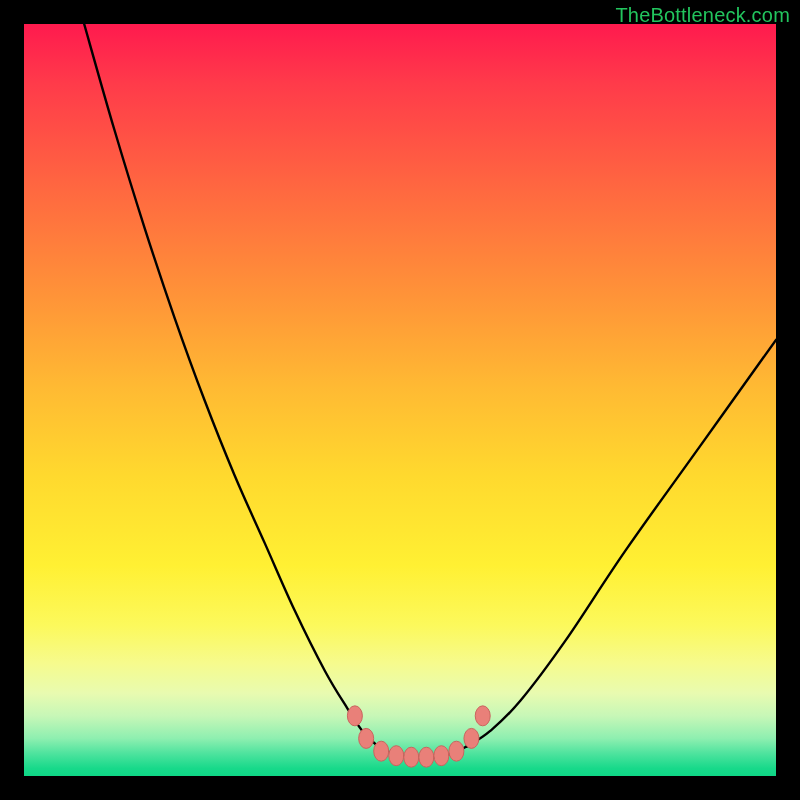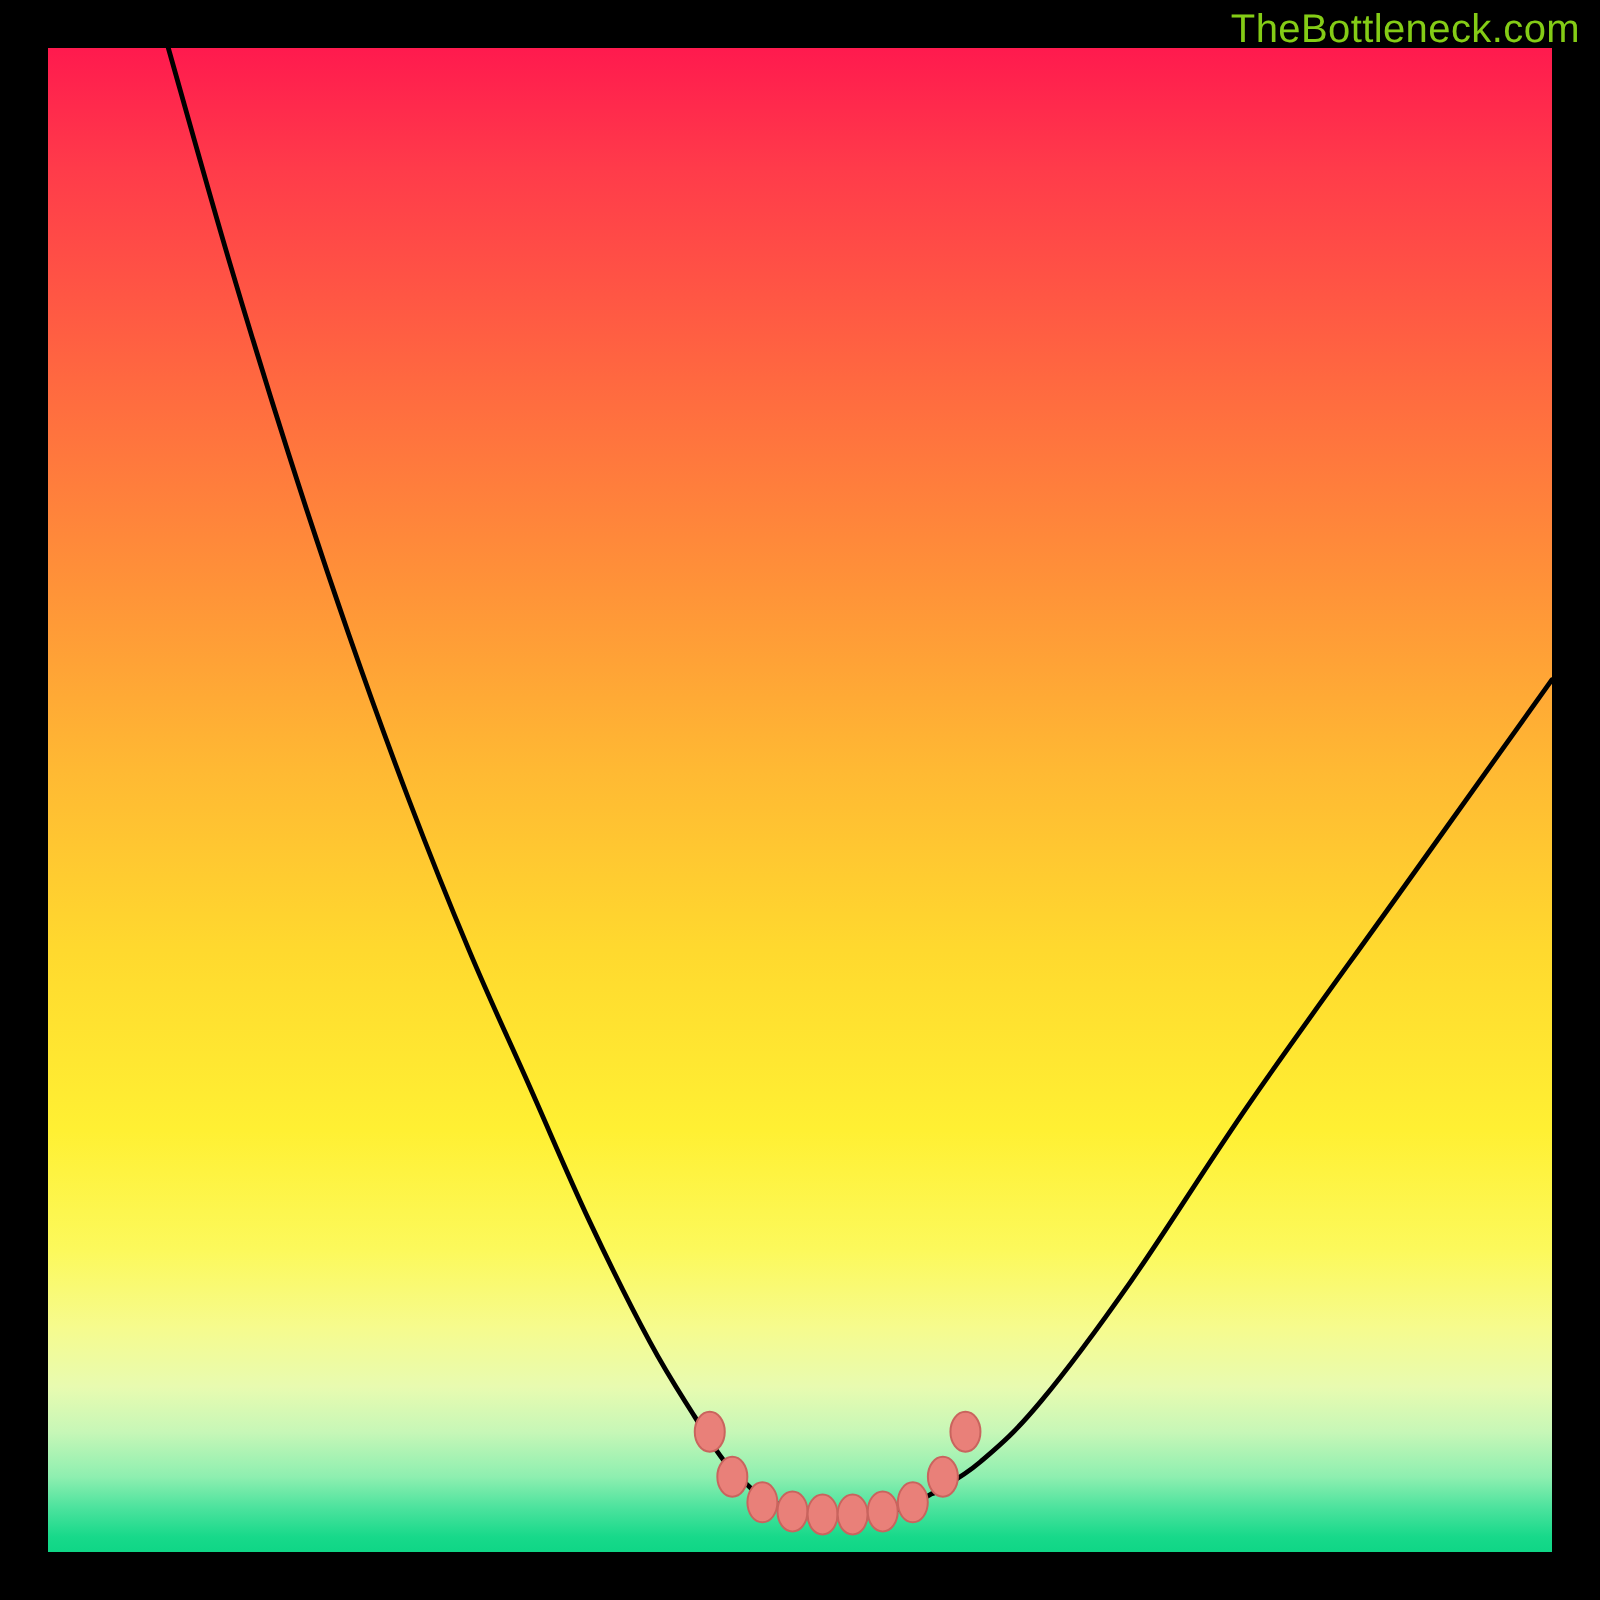--- a/index.html
+++ b/index.html
@@ -41,21 +41,21 @@
       #8eefb0 95%,
       #4ee39e 97%,
       #17d98a 99%,
       #0fd686 100%
     );
   }
   .watermark {
     position: absolute;
     top: 4px;
     right: 10px;
-    color: #84cc16;
+    color: #22c55e;
     font-size: 20px;
     letter-spacing: 0.2px;
     font-weight: 400;
   }
   svg.curve {
     position: absolute;
     left: 0;
     top: 0;
     width: 752px;
     height: 752px;

